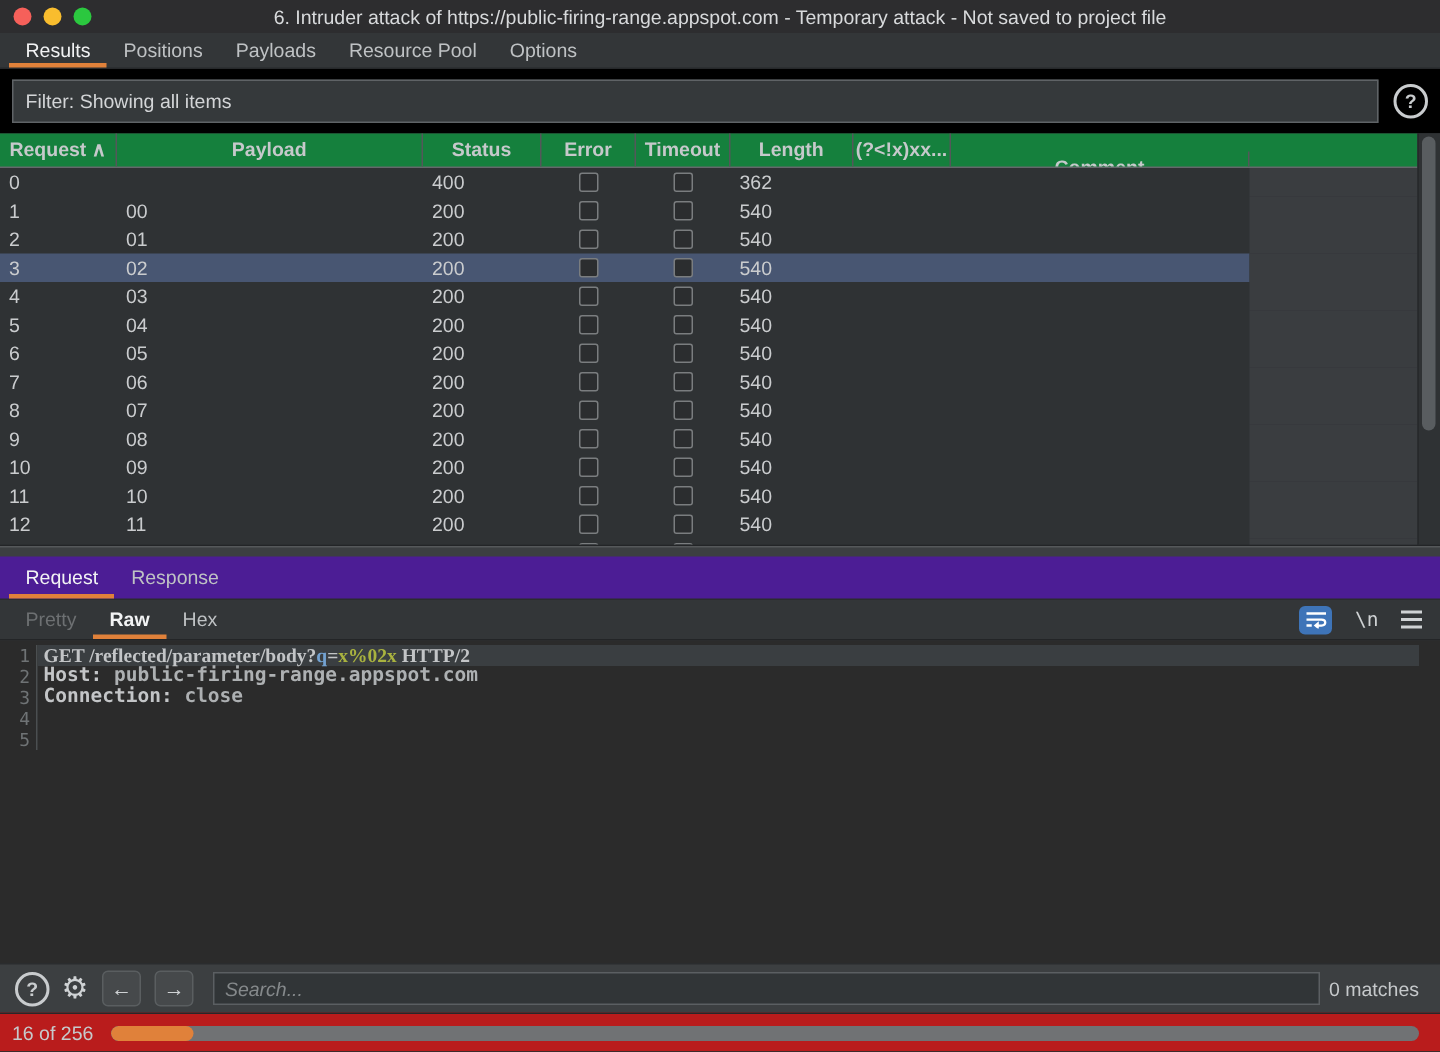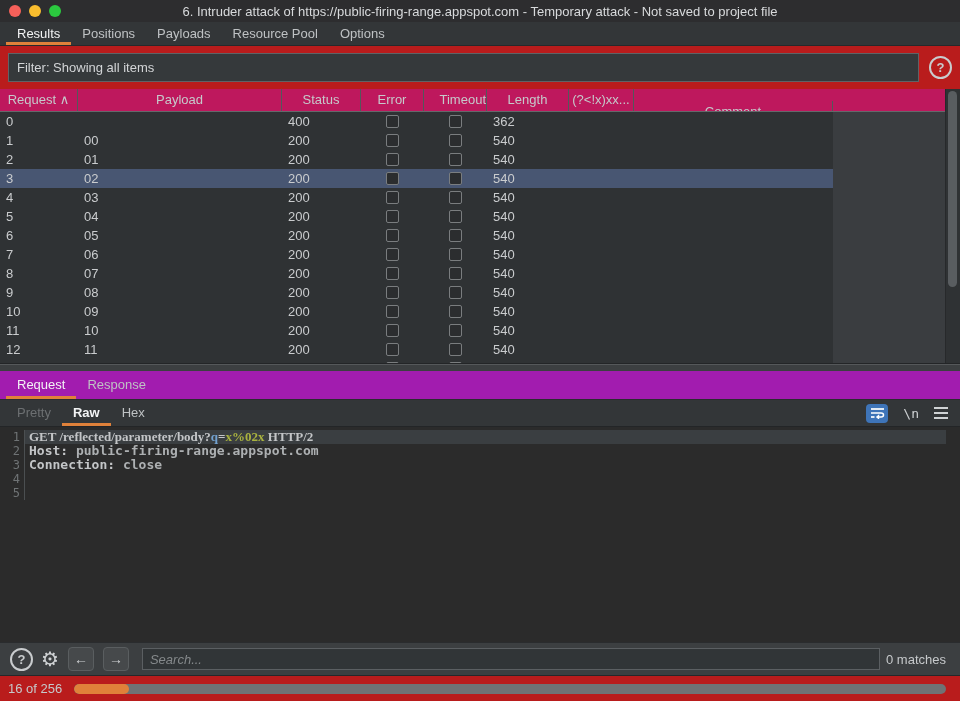--- a/index.html
+++ b/index.html
@@ -13,52 +13,52 @@
   .tl{width:12px;height:12px;border-radius:50%;}
   .tl-close{background:#f6605a;}.tl-min{background:#f9bd2e;}.tl-zoom{background:#2bc83f;}
   .title-text{font-size:13px;color:#d8dadc;}
   
   .main-tabs{height:23px;background:#333638;display:flex;align-items:stretch;
              padding-left:6px;flex:0 0 auto;border-bottom:1px solid #27292b;}
   .tab{padding:0 11px;font-size:13px;color:#bfc2c4;line-height:23px;position:relative;cursor:default;}
   .tab.active{color:#f2f3f4;}
   .tab.active::after{content:"";position:absolute;left:0;right:0;bottom:0;height:3px;background:#e0813a;}
   
-  .filter-row{height:43px;display:flex;align-items:center;padding:0 8px;flex:0 0 auto;background:#b91c1c;}
+  .filter-row{height:43px;display:flex;align-items:center;padding:0 8px;flex:0 0 auto;background:#000000;}
   .filter-box{flex:1;height:27px;border:1px solid #5f6366;background:#35393b;
               line-height:27px;padding-left:8px;font-size:13px;color:#d3d5d7;}
   .help-circle{width:19px;height:19px;border:2px solid #c9ccce;border-radius:50%;
                display:flex;align-items:center;justify-content:center;
                font-size:13px;font-weight:bold;color:#c9ccce;margin-left:10px;flex:0 0 auto;}
   
   .table-area{height:274px;display:flex;flex:0 0 auto;background:#2f3234;border-bottom:1px solid #232527;}
   .table-main{width:946px;display:flex;flex-direction:column;}
-  .thead{height:22px;display:flex;background:#be185d;border-bottom:1px solid #65686b;flex:0 0 auto;}
+  .thead{height:22px;display:flex;background:#15803d;border-bottom:1px solid #65686b;flex:0 0 auto;font-weight:bold;}
   .th{box-sizing:border-box;border-right:1px solid #54575a;font-size:13px;color:#c6c9cb;
       text-align:center;line-height:21px;overflow:hidden;white-space:nowrap;}
   .th-filler{flex:1;border-right:none;}
   .col-request{width:78px;}.col-payload{width:204px;}.col-status{width:79px;}
-  .col-error{width:63px;}.col-timeout{width:63px;text-align:right;}.col-length{width:82px;}
+  .col-error{width:63px;}.col-timeout{width:63px;}.col-length{width:82px;}
   .col-regex{width:65px;}.col-comment{width:199px;margin-top:12px;}
   .tbody{height:252px;overflow:hidden;background:#2f3234;}
   .tr{height:19px;display:flex;}
   .tr-cells{width:833px;display:flex;}
   .tr.selected .tr-cells{background:#485672;}
   .tr-filler{flex:1;background:#3a3d40;}
   .td{box-sizing:border-box;font-size:13px;color:#caccce;line-height:19px;
       padding-left:6px;overflow:hidden;white-space:nowrap;}
   .td.cb-cell{display:flex;align-items:center;justify-content:center;padding-left:0;}
   .checkbox{width:13px;height:13px;box-sizing:border-box;border:1px solid #7a7d7f;
             border-radius:2px;background:#2b2d2f;}
   .vscroll{width:14px;background:#2f3234;position:relative;border-left:1px solid #27292b;}
   .vthumb{position:absolute;left:2px;top:2px;width:9px;height:196px;background:#595d60;border-radius:5px;}
   
   .splitter{height:6px;background:#3c3f41;border-top:1px solid #55585a;flex:0 0 auto;}
   
-  .msg-tabs{height:28px;background:#a21caf;display:flex;align-items:stretch;padding-left:6px;
+  .msg-tabs{height:28px;background:#4c1d95;display:flex;align-items:stretch;padding-left:6px;
             flex:0 0 auto;border-bottom:1px solid #2a2c2e;}
   .msg-tabs .tab{line-height:28px;font-size:13px;}
   .view-bar{height:26px;background:#333638;display:flex;align-items:stretch;padding-left:6px;
             flex:0 0 auto;border-bottom:1px solid #232527;}
   .view-bar .tab{line-height:26px;font-size:13px;}
   .view-bar .tab.active{font-weight:bold;}
   .tab.disabled{color:#6d7072;}
   .view-icons{margin-left:auto;display:flex;align-items:center;gap:15px;padding-right:12px;}
   .wrap-btn{width:22px;height:19px;background:#3e74b8;border-radius:4px;
             display:flex;align-items:center;justify-content:center;}

